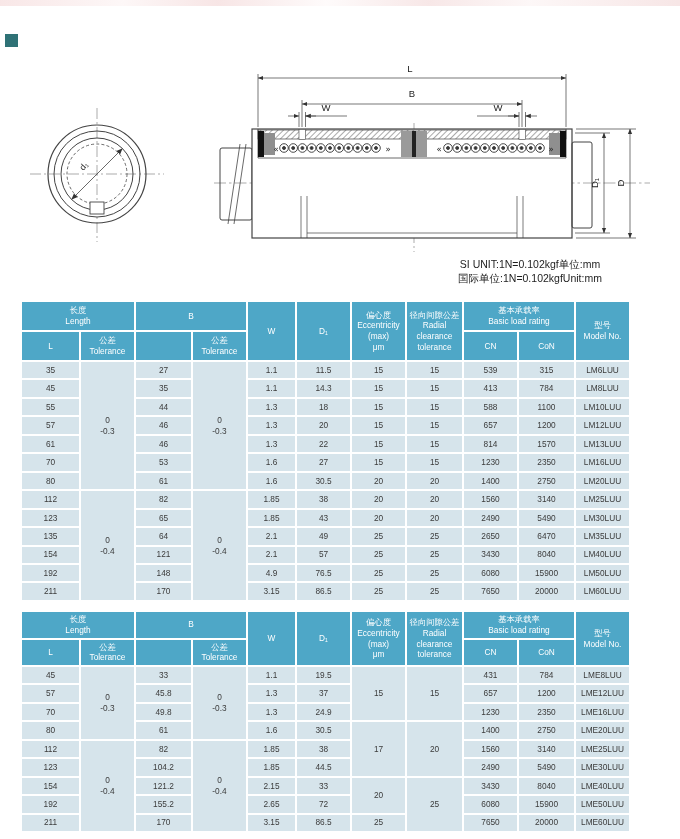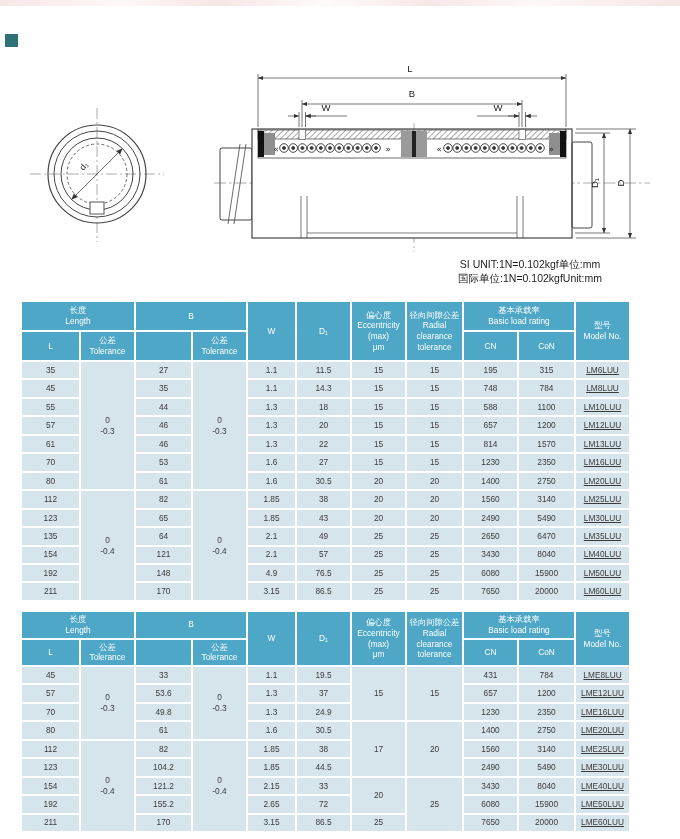--- a/index.html
+++ b/index.html
@@ -13,21 +13,21 @@
   .note-line{display:flex;justify-content:center;line-height:1.35;}
   .table-wrap{position:absolute;left:20px;}
   .t1{top:300px;}
   .t2{top:610px;}
   table.spec{border-collapse:collapse;table-layout:fixed;}
   table.spec th{background:#4ea7c7;color:#ffffff;font-weight:normal;border:2px solid #ffffff;
     padding:0;text-align:center;vertical-align:middle;}
   table.spec td{background:#d6e4eb;border:2px solid #ffffff;padding:0;text-align:center;
     vertical-align:middle;color:#3b3b3b;font-size:9px;line-height:1.25;}
   table.spec .hl{font-size:8.3px;line-height:1.28;}
-  table.spec td.model{font-size:8.8px;text-decoration:underline;}
+  table.spec td.model{font-size:8.8px;}
 </style>
 </head>
 <body>
 
 <div class="page">
 
   <div class="top-smudge"></div>
   <div class="marker"></div>
 
   <svg class="drawing" width="680" height="298" viewBox="0 0 680 298">
@@ -279,21 +279,21 @@
             <td>
               <div class="hl">11.5</div>
             </td>
             <td rowspan="1">
               <div class="hl">15</div>
             </td>
             <td rowspan="1">
               <div class="hl">15</div>
             </td>
             <td>
-              <div class="hl">195</div>
+              <div class="hl">539</div>
             </td>
             <td>
               <div class="hl">315</div>
             </td>
             <td class="model">
               <div class="hl">LM6LUU</div>
             </td>
           </tr>
           <tr style="height: 18.46px;">
             <td>
@@ -308,21 +308,21 @@
             <td>
               <div class="hl">14.3</div>
             </td>
             <td rowspan="1">
               <div class="hl">15</div>
             </td>
             <td rowspan="1">
               <div class="hl">15</div>
             </td>
             <td>
-              <div class="hl">748</div>
+              <div class="hl">413</div>
             </td>
             <td>
               <div class="hl">784</div>
             </td>
             <td class="model">
               <div class="hl">LM8LUU</div>
             </td>
           </tr>
           <tr style="height: 18.46px;">
             <td>
@@ -764,21 +764,21 @@
             </td>
             <td class="model">
               <div class="hl">LME8LUU</div>
             </td>
           </tr>
           <tr style="height: 18.44px;">
             <td>
               <div class="hl">57</div>
             </td>
             <td>
-              <div class="hl">53.6</div>
+              <div class="hl">45.8</div>
             </td>
             <td>
               <div class="hl">1.3</div>
             </td>
             <td>
               <div class="hl">37</div>
             </td>
             <td>
               <div class="hl">657</div>
             </td>

